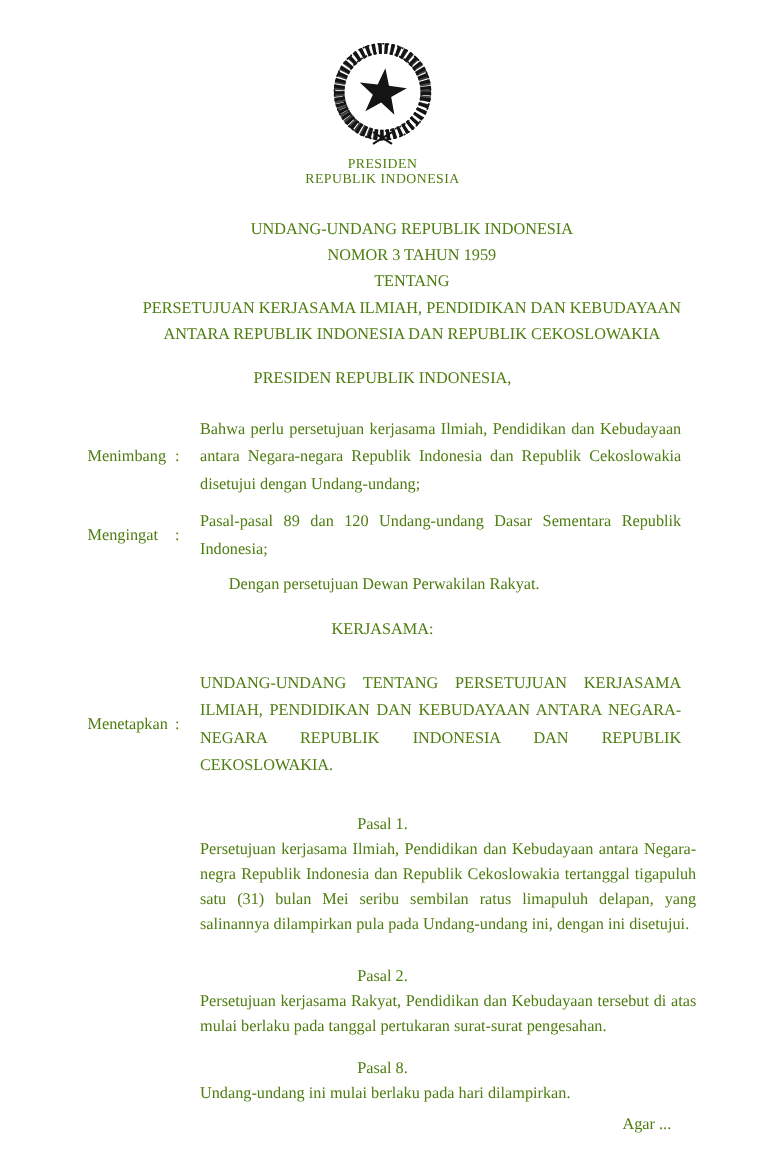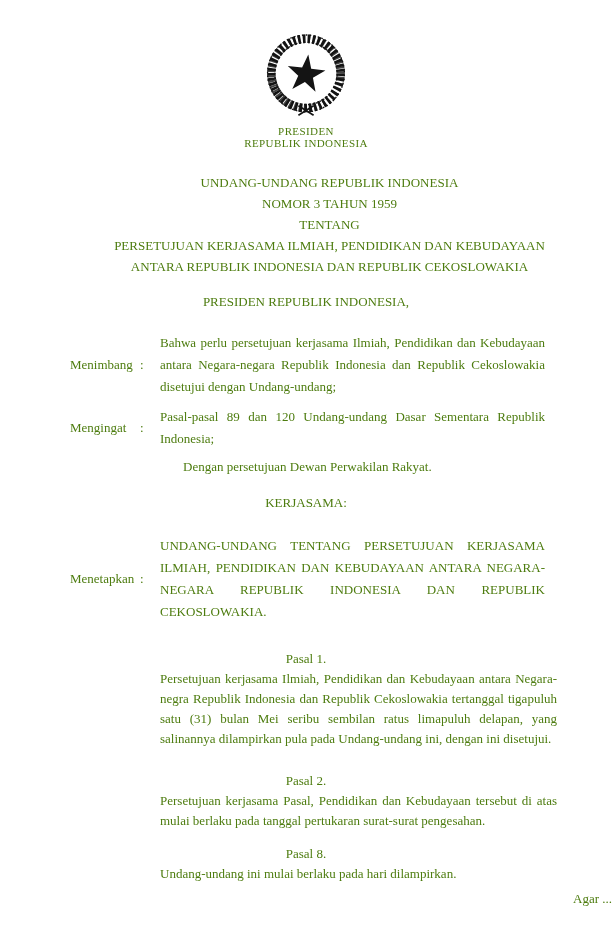--- a/index.html
+++ b/index.html
@@ -57,20 +57,21 @@
     margin-left: 160px;
     margin-right: 55px;
     text-align: justify;
     line-height: 20px;
   }
   .h-pasal1 { margin-top: 26px; }
   .h-pasal2 { margin-top: 22px; }
   .h-pasal3 { margin-top: 13px; }
   .catchword {
     margin-top: 7px;
+    margin-right: 75px;
     text-align: right;
   }
 </style>
 </head>
 <body>
 
 <div class="page">
 
   <div class="emblem-wrap">
     <svg width="96" height="92" viewBox="0 0 100 97">
@@ -127,20 +128,20 @@
     <div class="label">Menetapkan</div>
     <div class="colon">:</div>
     <div class="gap"></div>
     <div class="text">UNDANG-UNDANG TENTANG PERSETUJUAN KERJASAMA ILMIAH, PENDIDIKAN DAN KEBUDAYAAN ANTARA NEGARA-NEGARA REPUBLIK INDONESIA DAN REPUBLIK CEKOSLOWAKIA.</div>
   </div>
 
   <div class="article-heading h-pasal1">Pasal 1.</div>
   <div class="article-body">Persetujuan kerjasama Ilmiah, Pendidikan dan Kebudayaan antara Negara-negra Republik Indonesia dan Republik Cekoslowakia tertanggal tigapuluh satu (31) bulan Mei seribu sembilan ratus limapuluh delapan, yang salinannya dilampirkan pula pada Undang-undang ini, dengan ini disetujui.</div>
 
   <div class="article-heading h-pasal2">Pasal 2.</div>
-  <div class="article-body">Persetujuan kerjasama Pasal, Pendidikan dan Kebudayaan tersebut di atas mulai berlaku pada tanggal pertukaran surat-surat pengesahan.</div>
+  <div class="article-body">Persetujuan kerjasama Rakyat, Pendidikan dan Kebudayaan tersebut di atas mulai berlaku pada tanggal pertukaran surat-surat pengesahan.</div>
 
   <div class="article-heading h-pasal3">Pasal 8.</div>
   <div class="article-body">Undang-undang ini mulai berlaku pada hari dilampirkan.</div>
 
   <div class="catchword">Agar  ...</div>
 
 </div>
 
 </body></html>

